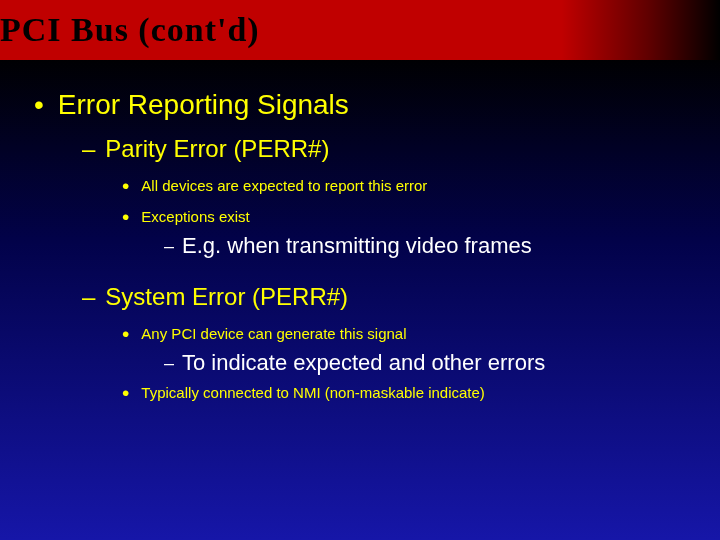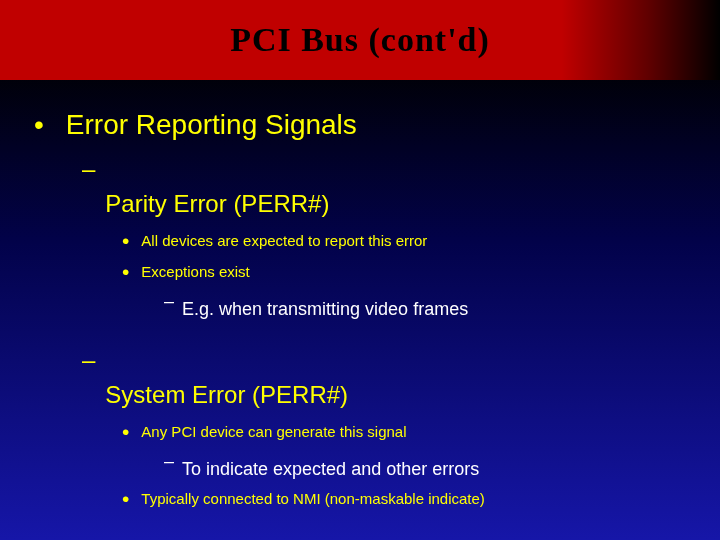--- a/index.html
+++ b/index.html
@@ -12,25 +12,24 @@
   .slide {
     width: 720px;
     height: 540px;
     background: linear-gradient(to bottom, #000000 0%, #000000 10%, #02024a 45%, #1616a8 100%);
     position: relative;
     box-sizing: border-box;
     font-family: Arial, Helvetica, sans-serif;
   }
   .title-bar {
     background: linear-gradient(to right, #c00000 0%, #c00000 78%, #600000 90%, #000000 100%);
-    height: 80px;
+    height: 60px;
     width: 100%;
     display: flex;
     align-items: center;
-    justify-content: center;
   }
   .title-text {
     font-family: "Comic Sans MS", "Comic Sans", cursive;
     font-weight: bold;
     font-size: 34px;
     color: #000000;
     letter-spacing: 1px;
   }
   .content {
     padding: 18px 30px 0 30px;
@@ -43,36 +42,34 @@
   }
   .lvl1 .bullet {
     font-size: 28px;
     line-height: 34px;
     margin-right: 14px;
     margin-left: 4px;
   }
   .lvl1 .text {
     font-size: 28px;
     line-height: 34px;
-    margin-left: 8px;
   }
   .lvl2 {
     display: flex;
     align-items: flex-start;
     margin: 6px 0 8px 52px;
   }
   .lvl2 .dash {
     font-size: 24px;
     line-height: 30px;
     margin-right: 10px;
   }
   .lvl2 .text {
     font-size: 24px;
     line-height: 30px;
-    margin-top: 35px;
   }
   .lvl3 {
     display: flex;
     align-items: flex-start;
     margin: 4px 0 4px 92px;
   }
   .lvl3 .bullet {
     font-size: 21px;
     line-height: 27px;
     margin-right: 12px;
@@ -86,23 +83,22 @@
     align-items: flex-start;
     margin: 4px 0 4px 134px;
     color: #ffffff;
   }
   .lvl4 .dash {
     font-size: 18px;
     line-height: 24px;
     margin-right: 8px;
   }
   .lvl4 .text {
-    font-size: 18px;
+    font-size: 22px;
     line-height: 24px;
-    margin-top: 8px;
   }
   .gap {
     height: 14px;
   }
 </style>
 </head>
 <body>
 
 <div class="slide">
 

